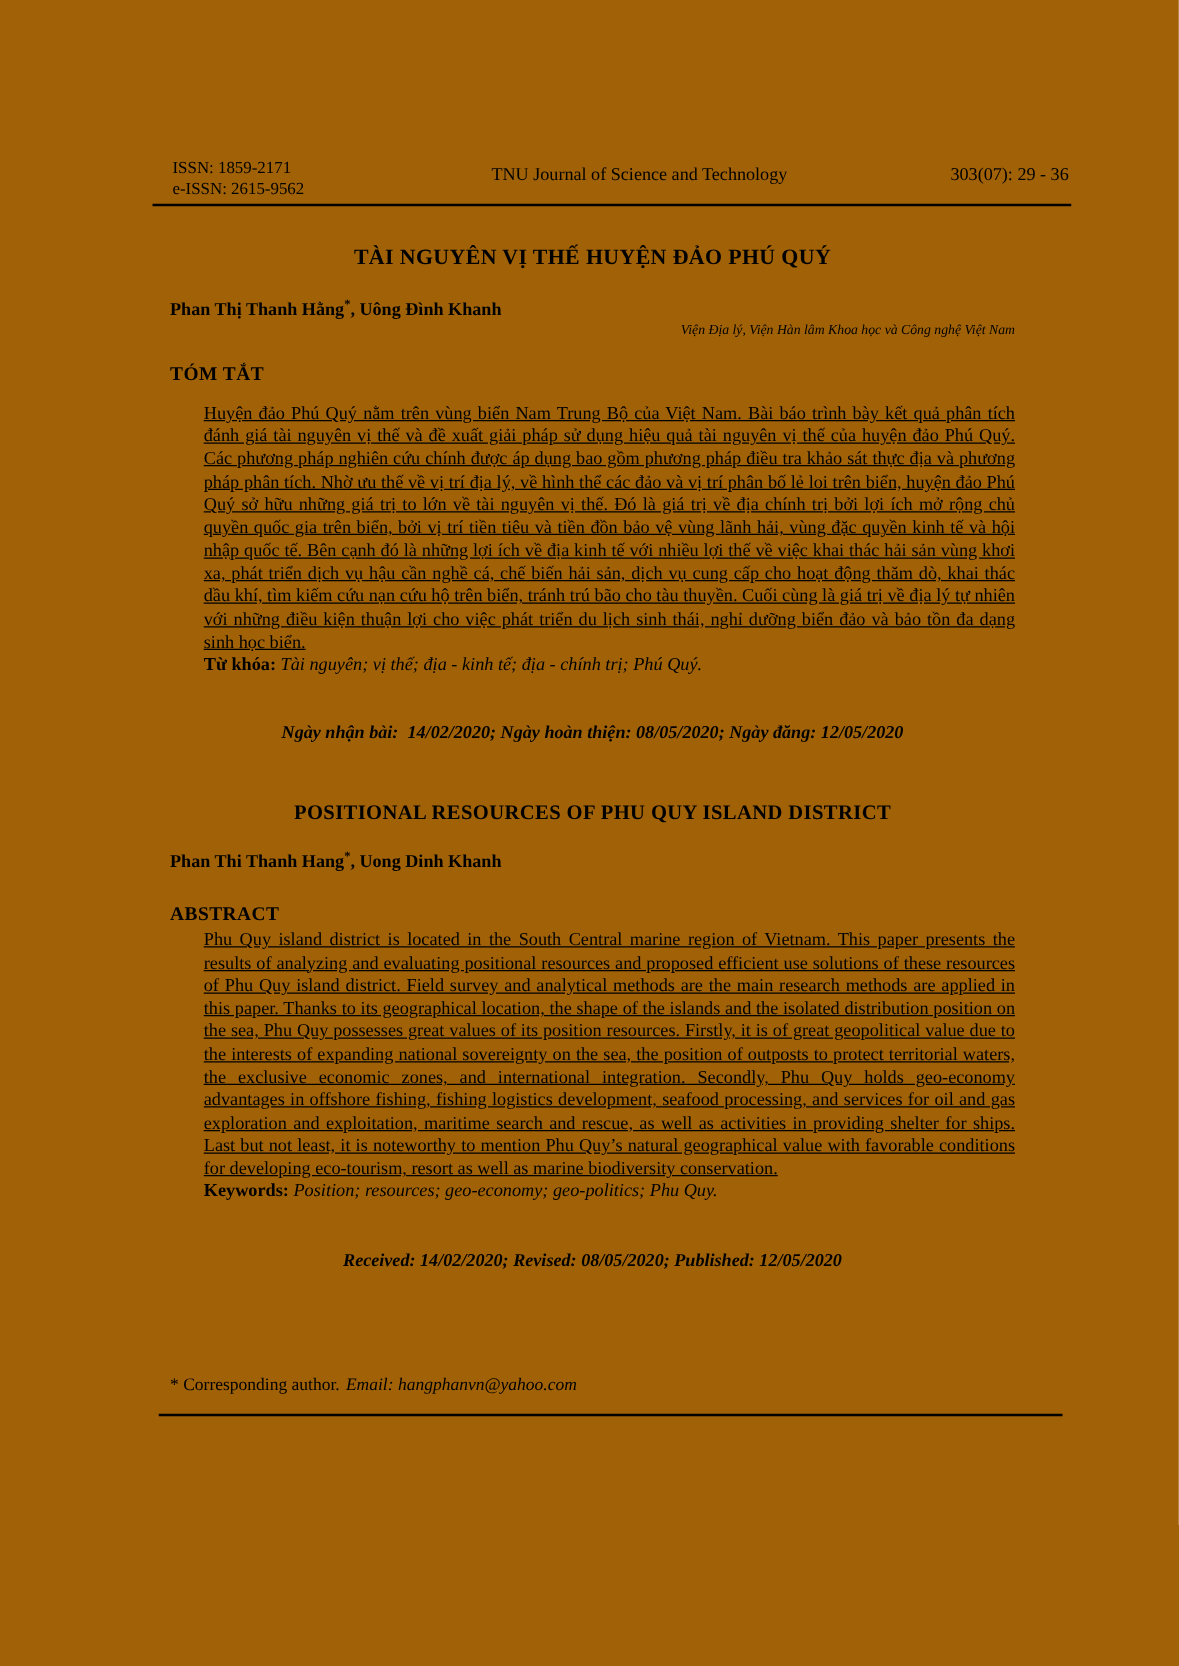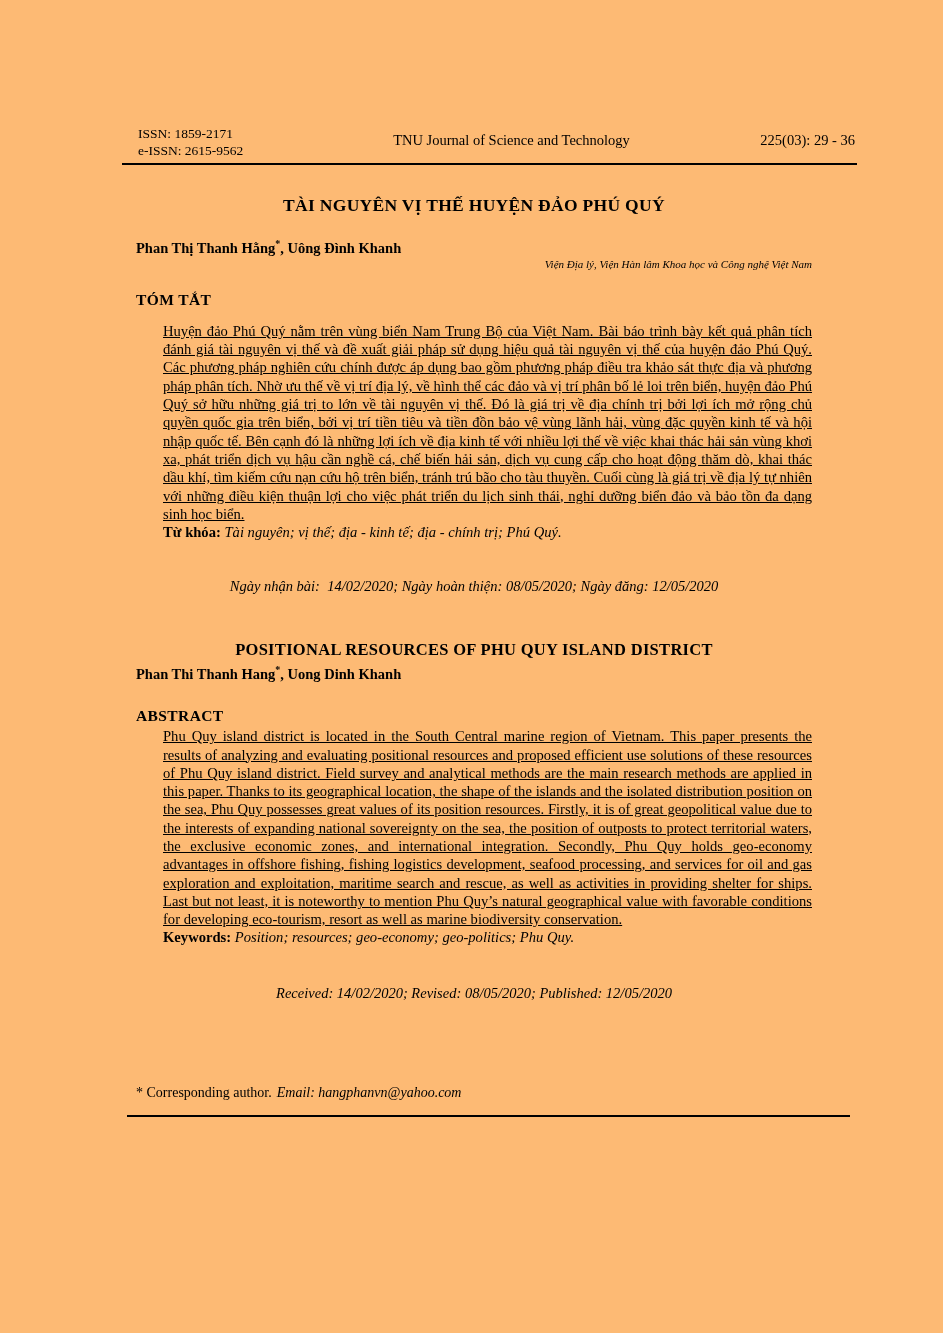--- a/index.html
+++ b/index.html
@@ -3,21 +3,21 @@
 <meta charset="utf-8">
 <style>
   * { margin: 0; padding: 0; box-sizing: border-box; }
   html, body { background: #ffffff; }
   body {
     width: 943px; height: 1333px;
     position: relative; overflow: hidden;
     font-family: "Liberation Serif", "DejaVu Serif", serif;
     color: #000;
   }
-  .page { position: absolute; inset: 0; background: #fdba74; }
+  .page { position: absolute; inset: 0; background: #a16207; }
 
   
   .header-wrap { margin: 125px 86px 0 122px; } 
   .header-row { display: flex; align-items: flex-start; padding: 0 2px 0 16px; }
   .issn-block { width: 190px; font-size: 13.5px; line-height: 17px; }
   .journal-name { flex: 1; text-align: center; font-size: 14.5px; padding-top: 7px; }
   .issue-info { width: 160px; text-align: right; font-size: 14.5px; padding-top: 7px; }
   .header-rule { border: none; border-top: 2px solid #000; margin-top: 4px; }
 
   
@@ -44,31 +44,31 @@
     font-size: 14.6px; line-height: 18.3px;
     text-align: justify;
     text-decoration: underline;
   }
   .kw-line { margin: 0 0 0 27px; font-size: 14.6px; line-height: 18.3px; }
   .kw-label { font-weight: bold; }
   .kw-text { font-style: italic; }
 
   .dates-line {
     text-align: center; font-size: 14.5px;
-    font-weight: normal; font-style: italic;
+    font-weight: bold; font-style: italic;
     white-space: pre-wrap;
   }
   .dates-vn { margin-top: 37px; }
   .dates-en { margin-top: 38px; }
 
   .en-title {
     margin-top: 45px; text-align: center;
     font-size: 16.5px; font-weight: bold; letter-spacing: .3px;
   }
-  .en-authors { margin-top: 4px; }
+  .en-authors { margin-top: 20px; }
   .heading-en { margin-top: 24px; }
   .par-en { margin-top: 2px; }
 
   
   .footnote { margin-top: 83px; font-size: 14px; }
   .footnote .fn-email { font-style: italic; margin-left: 5px; }
 
   .footer-wrap { margin: 14px 93px 0 127px; } 
   .footer-rule { border: none; border-top: 2.5px solid #000; }
   .footer-row {
@@ -83,21 +83,21 @@
 
 <div class="page">
 
   <div class="header-wrap">
     <div class="header-row">
       <div class="issn-block">
         <div>ISSN: 1859-2171</div>
         <div>e-ISSN: 2615-9562</div>
       </div>
       <div class="journal-name">TNU Journal of Science and Technology</div>
-      <div class="issue-info">225(03): 29 - 36</div>
+      <div class="issue-info">303(07): 29 - 36</div>
     </div>
     <hr class="header-rule">
   </div>
 
   <div class="content">
 
     <h1 class="vn-title">TÀI NGUYÊN VỊ THẾ HUYỆN ĐẢO PHÚ QUÝ</h1>
 
     <div class="authors-line"><span>Phan Thị Thanh Hằng</span><sup>*</sup><span>, Uông Đình Khanh</span></div>
 

